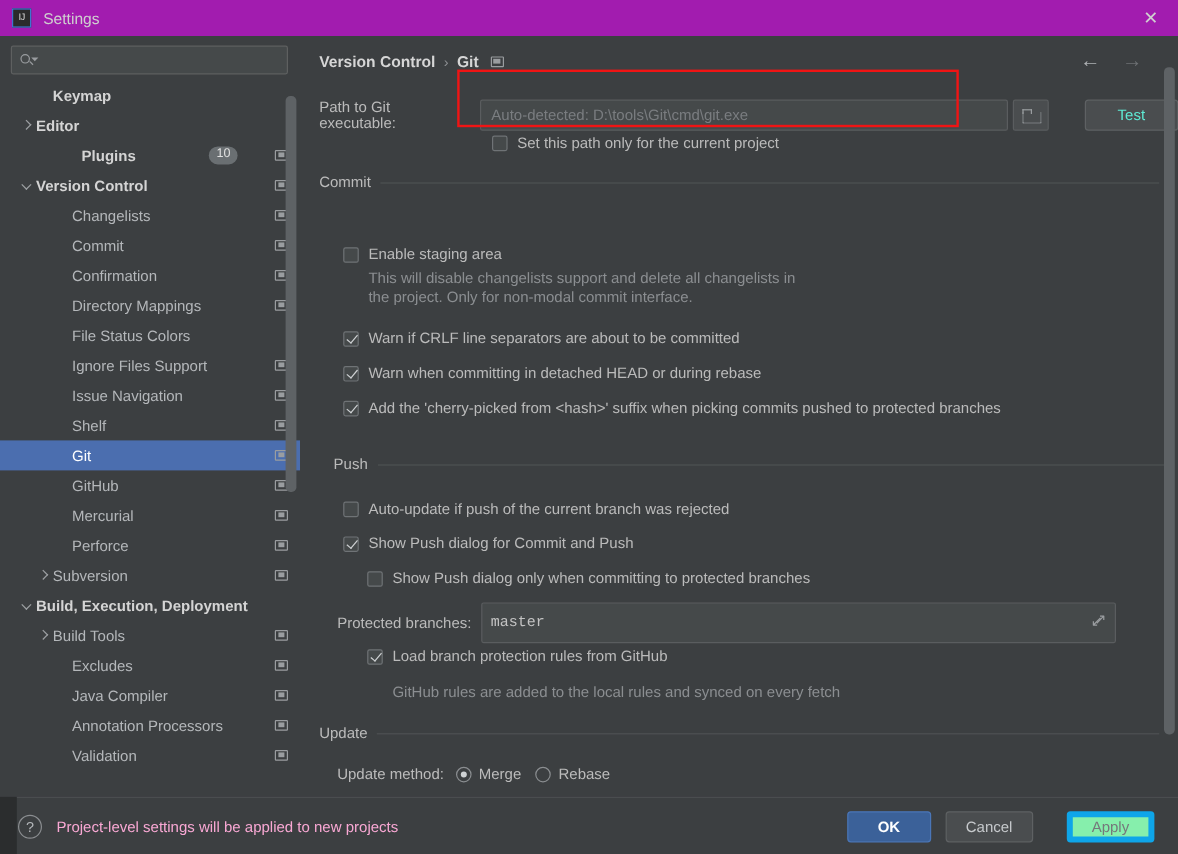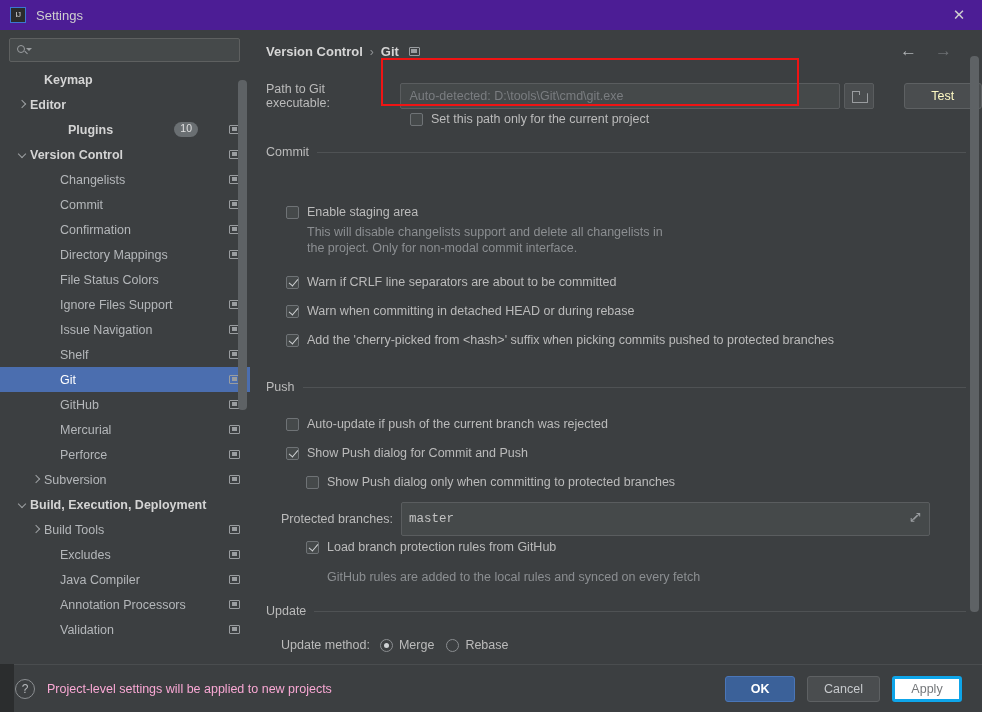--- a/index.html
+++ b/index.html
@@ -9,21 +9,21 @@
     font-family: "Liberation Sans", sans-serif;
     font-size: 12.5px;
     color: #bbbbbb;
     overflow: hidden;
   }
   .window { position: relative; width: 982px; height: 712px; background: #3c3f41; }
 
   
   .titlebar {
     position: absolute; left: 0; top: 0; width: 982px; height: 30px;
-    background: #4c1d95; display: flex; align-items: center;
+    background: #a21caf; display: flex; align-items: center;
   }
   .title-icon {
     width: 16px; height: 16px; margin-left: 10px;
     border: 1.5px solid #3c76d0; background: #2b2b2b;
     display: flex; align-items: center; justify-content: center;
     font-size: 8px; color: #d8d8d8; font-family: "Liberation Sans", sans-serif;
     letter-spacing: -0.5px; line-height: 1;
   }
   .title-text { margin-left: 10px; font-size: 13px; color: #cfcfcf; }
   .win-close {
@@ -161,21 +161,21 @@
   }
   .folder-icon::after {
     content: ''; position: absolute; left: 0; top: 0px; width: 6px; height: 3px;
     border-top: 1.4px solid #9a9da0; border-left: 1.4px solid #9a9da0;
     border-right: 1.4px solid #9a9da0;
   }
   .test-btn {
     margin-left: 30px; width: 79px; height: 26px;
     background: #4a4d4f; border: 1px solid #5e6163; border-radius: 3px;
     display: flex; align-items: center; justify-content: center;
-    font-size: 12.5px; color: #fef9c3; cursor: default;
+    font-size: 12.5px; color: #5eead4; cursor: default;
   }
 
   
   .cb {
     width: 13px; height: 13px; border: 1px solid #6f7376; border-radius: 2px;
     background: #45494a; flex: 0 0 auto; position: relative; margin-right: 8px;
   }
   .cb.checked::after {
     content: ''; position: absolute; left: 4px; top: 0.5px;
     width: 4px; height: 8px; border-right: 1.7px solid #cfd2d4;
@@ -242,21 +242,21 @@
   }
   .bottom-note { margin-left: 12px; font-size: 12.5px; color: #f9a8d4; }
   .btn-group { margin-left: auto; margin-right: 20px; display: flex; gap: 12px; }
   .btn {
     height: 26px; min-width: 70px; border-radius: 3px;
     display: flex; align-items: center; justify-content: center;
     font-size: 12.5px; cursor: default; padding: 0 16px;
   }
   .btn.primary { background: #3b6199; border: 1px solid #4a76b8; color: #ffffff; font-weight: bold; }
   .btn.normal { background: #4a4d4f; border: 1px solid #5e6163; color: #c6c9cc; }
-  .btn.disabled { background: #ffffff; border: 3px solid #0ea5e9; color: #75787b; }
+  .btn.disabled { background: #86efac; border: 5px solid #0ea5e9; color: #75787b; margin-left: 16px; }
   .taskbar-strip {
     position: absolute; left: 0; top: 664px; width: 14px; height: 48px;
     background: #2b2d2e;
   }
 </style>
 </head>
 <body>
 
 <div class="window">
 
@@ -472,21 +472,21 @@
       <span class="cb checked"></span>
       <span class="cb-label">Warn when committing in detached HEAD or during rebase</span>
     </div>
 
     <div class="cb-row" style="position:absolute; left:36px; top:303px;">
       <span class="cb checked"></span>
       <span class="cb-label">Add the 'cherry-picked from &lt;hash&gt;' suffix when picking commits pushed to protected branches</span>
     </div>
 
 
-    <div class="section-head" style="left:16px; top:350px;">
+    <div class="section-head" style="left:28px; top:350px;">
       <span class="section-title">Push</span>
       <span class="section-line"></span>
     </div>
 
     <div class="cb-row" style="position:absolute; left:36px; top:387px;">
       <span class="cb"></span>
       <span class="cb-label">Auto-update if push of the current branch was rejected</span>
     </div>
 
     <div class="cb-row" style="position:absolute; left:36px; top:416px;">

